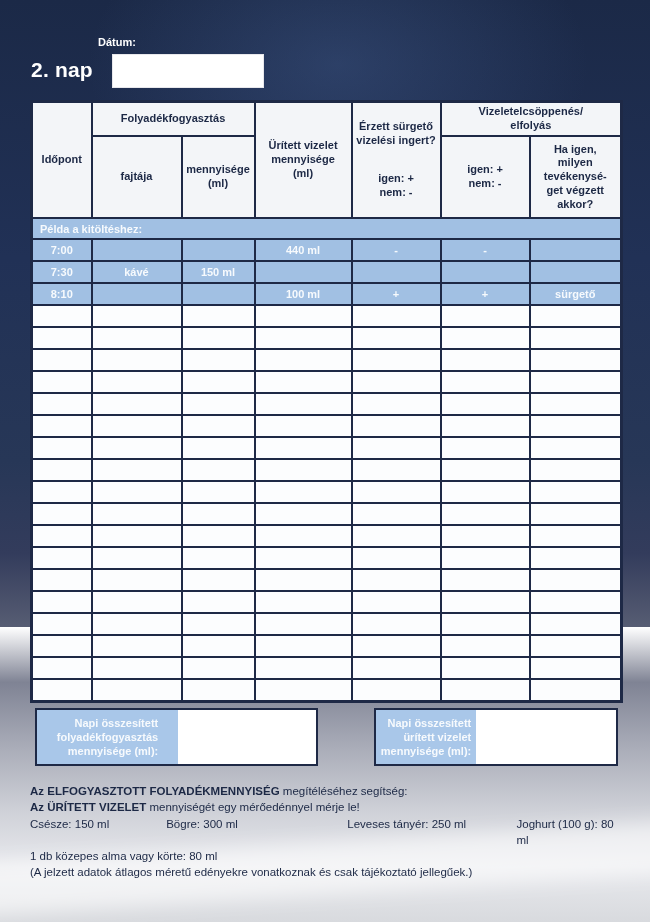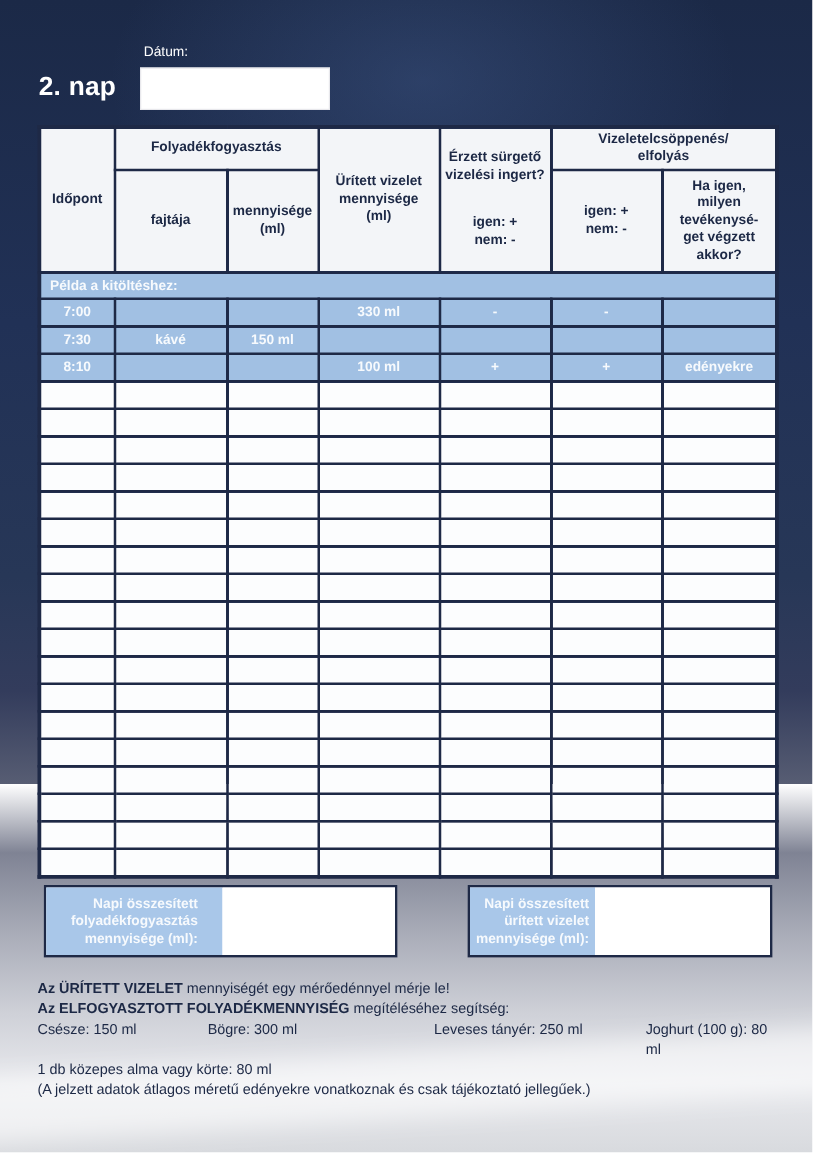--- a/index.html
+++ b/index.html
@@ -16,21 +16,21 @@
     background:radial-gradient(ellipse 55% 25% at 52% 7%, rgba(82,112,168,0.30), rgba(0,0,0,0) 70%);
   }
   .shine {
     position:absolute; left:-60px; width:780px; top:842px; height:52px;
     background:rgba(255,255,255,0.55); filter:blur(9px);
     transform:rotate(-3.5deg); pointer-events:none;
   }
 
   
   .day-title { position:absolute; left:31px; top:58px; color:#ffffff; font-size:21px; font-weight:bold; letter-spacing:0.2px; }
-  .date-label { position:absolute; left:115px; top:36px; color:#ffffff; font-size:11px; font-weight:normal; }
+  .date-label { position:absolute; left:98px; top:36px; color:#ffffff; font-size:11px; font-weight:bold; }
   .date-input { position:absolute; left:112px; top:54px; width:152px; height:34px; background:#ffffff; border:1px solid #e8e8ec; box-sizing:border-box; }
 
   
   table.diary {
     position:absolute; left:30px; top:100px; width:590px;
     border-collapse:collapse; table-layout:fixed;
     border:3px solid #1e2946;
   }
   .diary th, .diary td { border:2px solid #1e2946; padding:0 2px; overflow:hidden; }
   .diary col.c1 { width:60px; }  .diary col.c2 { width:90px; }
@@ -127,42 +127,42 @@
     </thead>
     <tbody>
       <tr class="caption-row">
         <td colspan="7">Példa a kitöltéshez:</td>
       </tr>
 
     <tr class="example-row">
           <td>7:00</td>
           <td></td>
           <td></td>
-          <td>330 ml</td>
+          <td>440 ml</td>
           <td>-</td>
           <td>-</td>
           <td></td>
         </tr>
         <tr class="example-row">
           <td>7:30</td>
           <td>kávé</td>
           <td>150 ml</td>
           <td></td>
           <td></td>
           <td></td>
           <td></td>
         </tr>
         <tr class="example-row">
           <td>8:10</td>
           <td></td>
           <td></td>
           <td>100 ml</td>
           <td>+</td>
           <td>+</td>
-          <td>edényekre</td>
+          <td>sürgető</td>
         </tr>
         <tr class="entry-row">
           <td></td>
           <td></td>
           <td></td>
           <td></td>
           <td></td>
           <td></td>
           <td></td>
         </tr>
@@ -330,24 +330,24 @@
   </div>
   <div class="sum-box right">
     <div class="sum-label">Napi összesített
 ürített vizelet
 mennyisége (ml):</div>
     <div class="sum-value"></div>
   </div>
 
   <div class="footer">
     <div>
-      <b>Az ÜRÍTETT VIZELET</b><span> mennyiségét egy mérőedénnyel mérje le!</span>
+      <b>Az ELFOGYASZTOTT FOLYADÉKMENNYISÉG</b><span> megítéléséhez segítség:</span>
     </div>
     <div>
-      <b>Az ELFOGYASZTOTT FOLYADÉKMENNYISÉG</b><span> megítéléséhez segítség:</span>
+      <b>Az ÜRÍTETT VIZELET</b><span> mennyiségét egy mérőedénnyel mérje le!</span>
     </div>
     <div class="portions">
       <span>Csésze: 150 ml</span>
       <span>Bögre: 300 ml</span>
       <span>Leveses tányér: 250 ml</span>
       <span>Joghurt (100 g): 80 ml</span>
     </div>
     <div>1 db közepes alma vagy körte: 80 ml</div>
     <div>(A jelzett adatok átlagos méretű edényekre vonatkoznak és csak tájékoztató jellegűek.)</div>
   </div>

